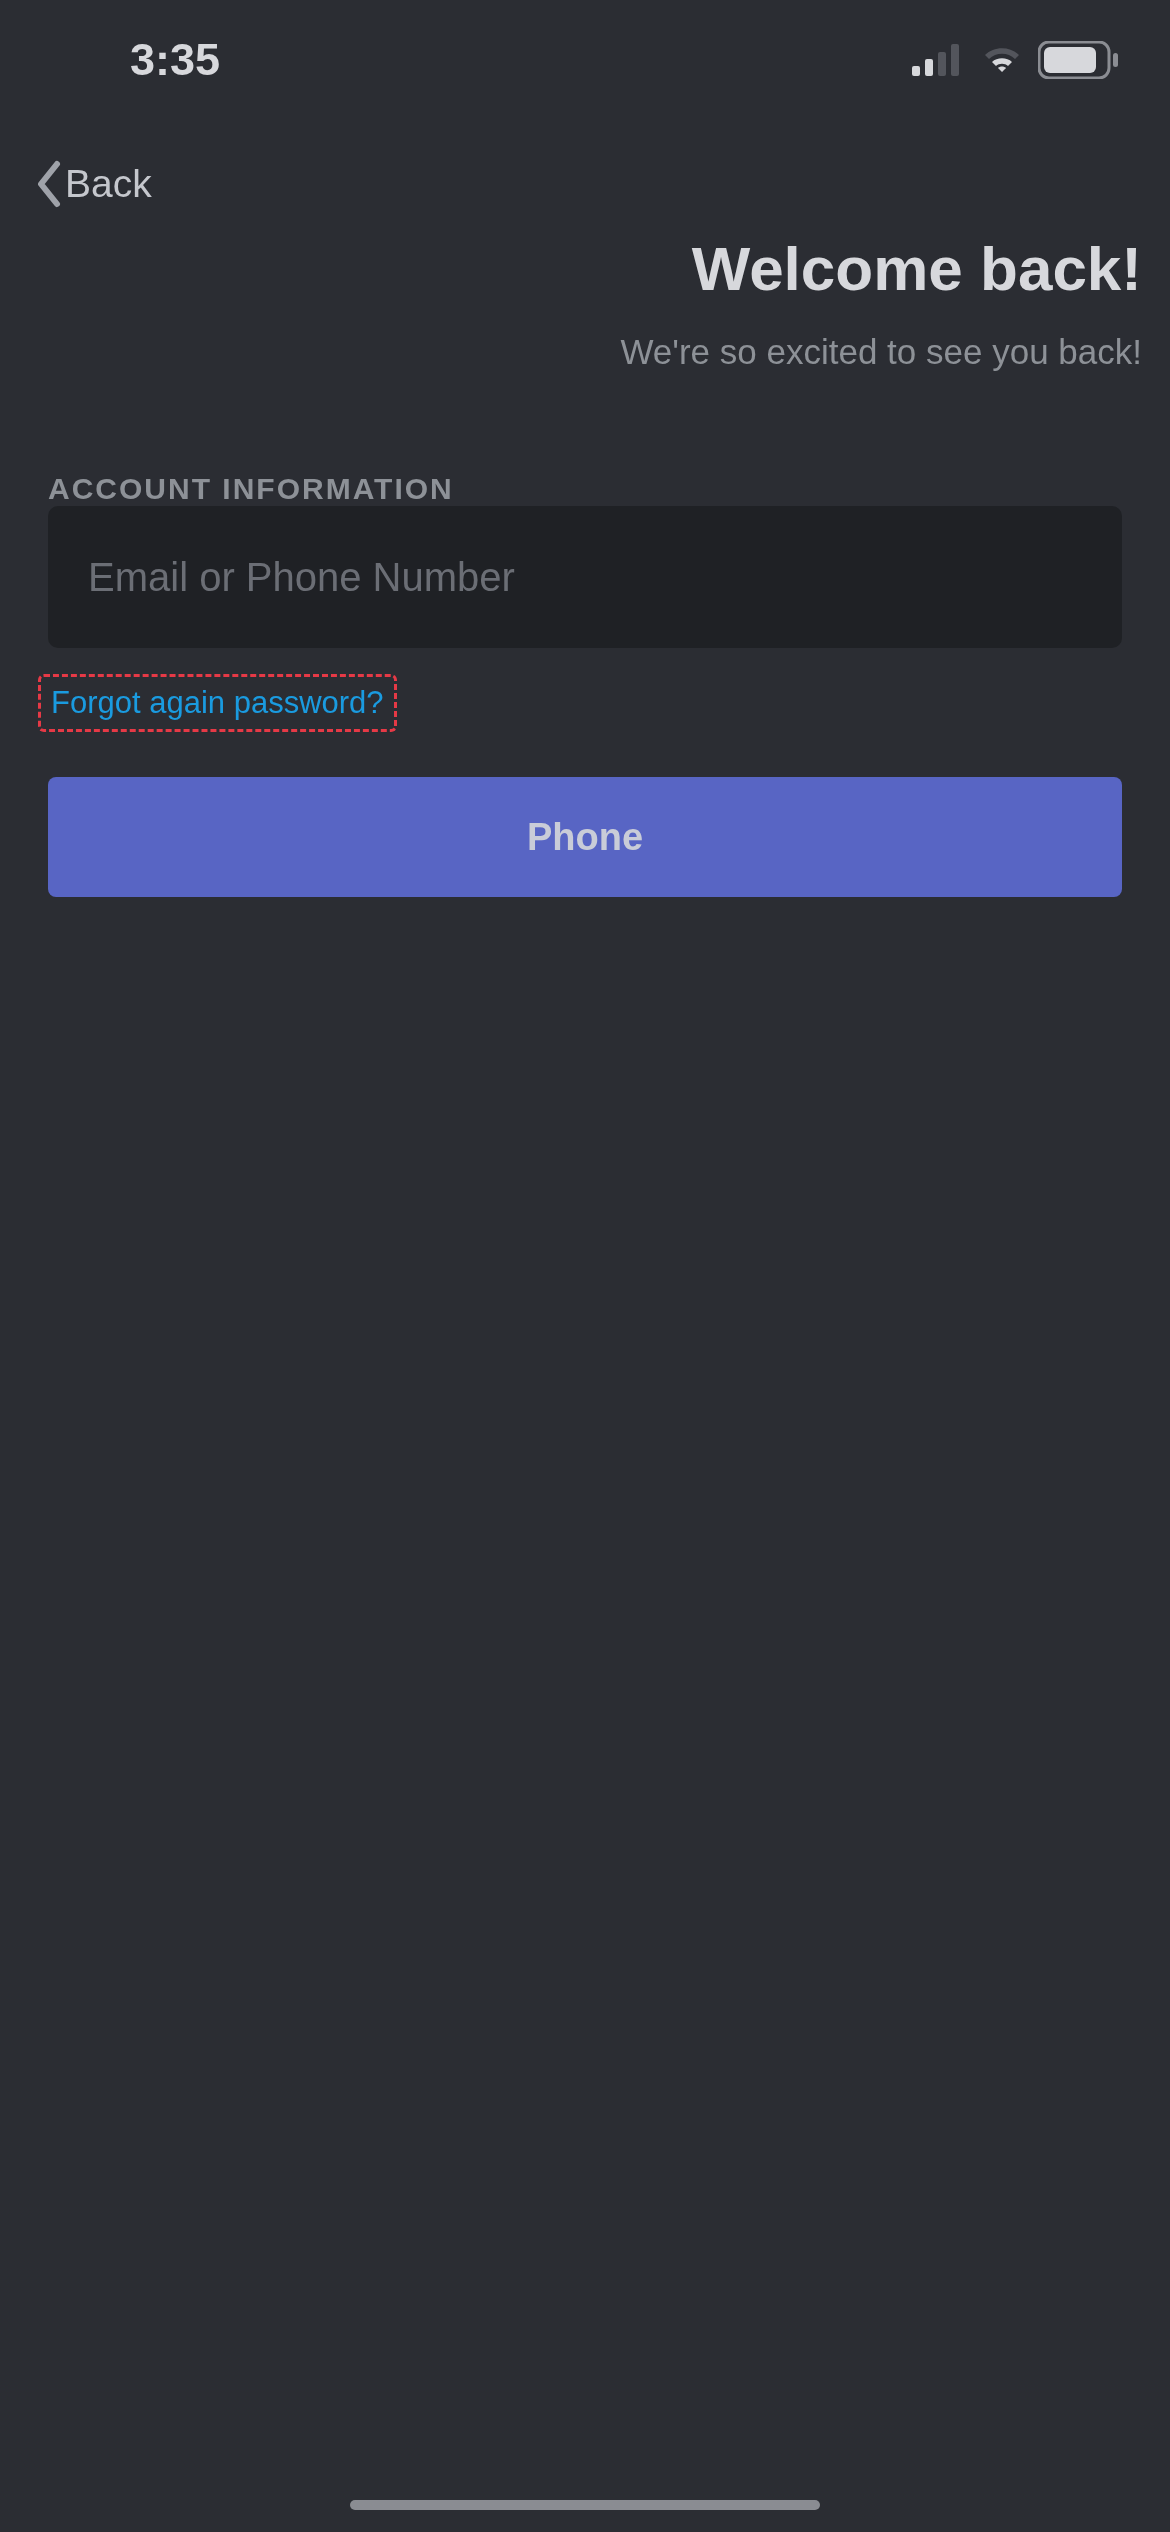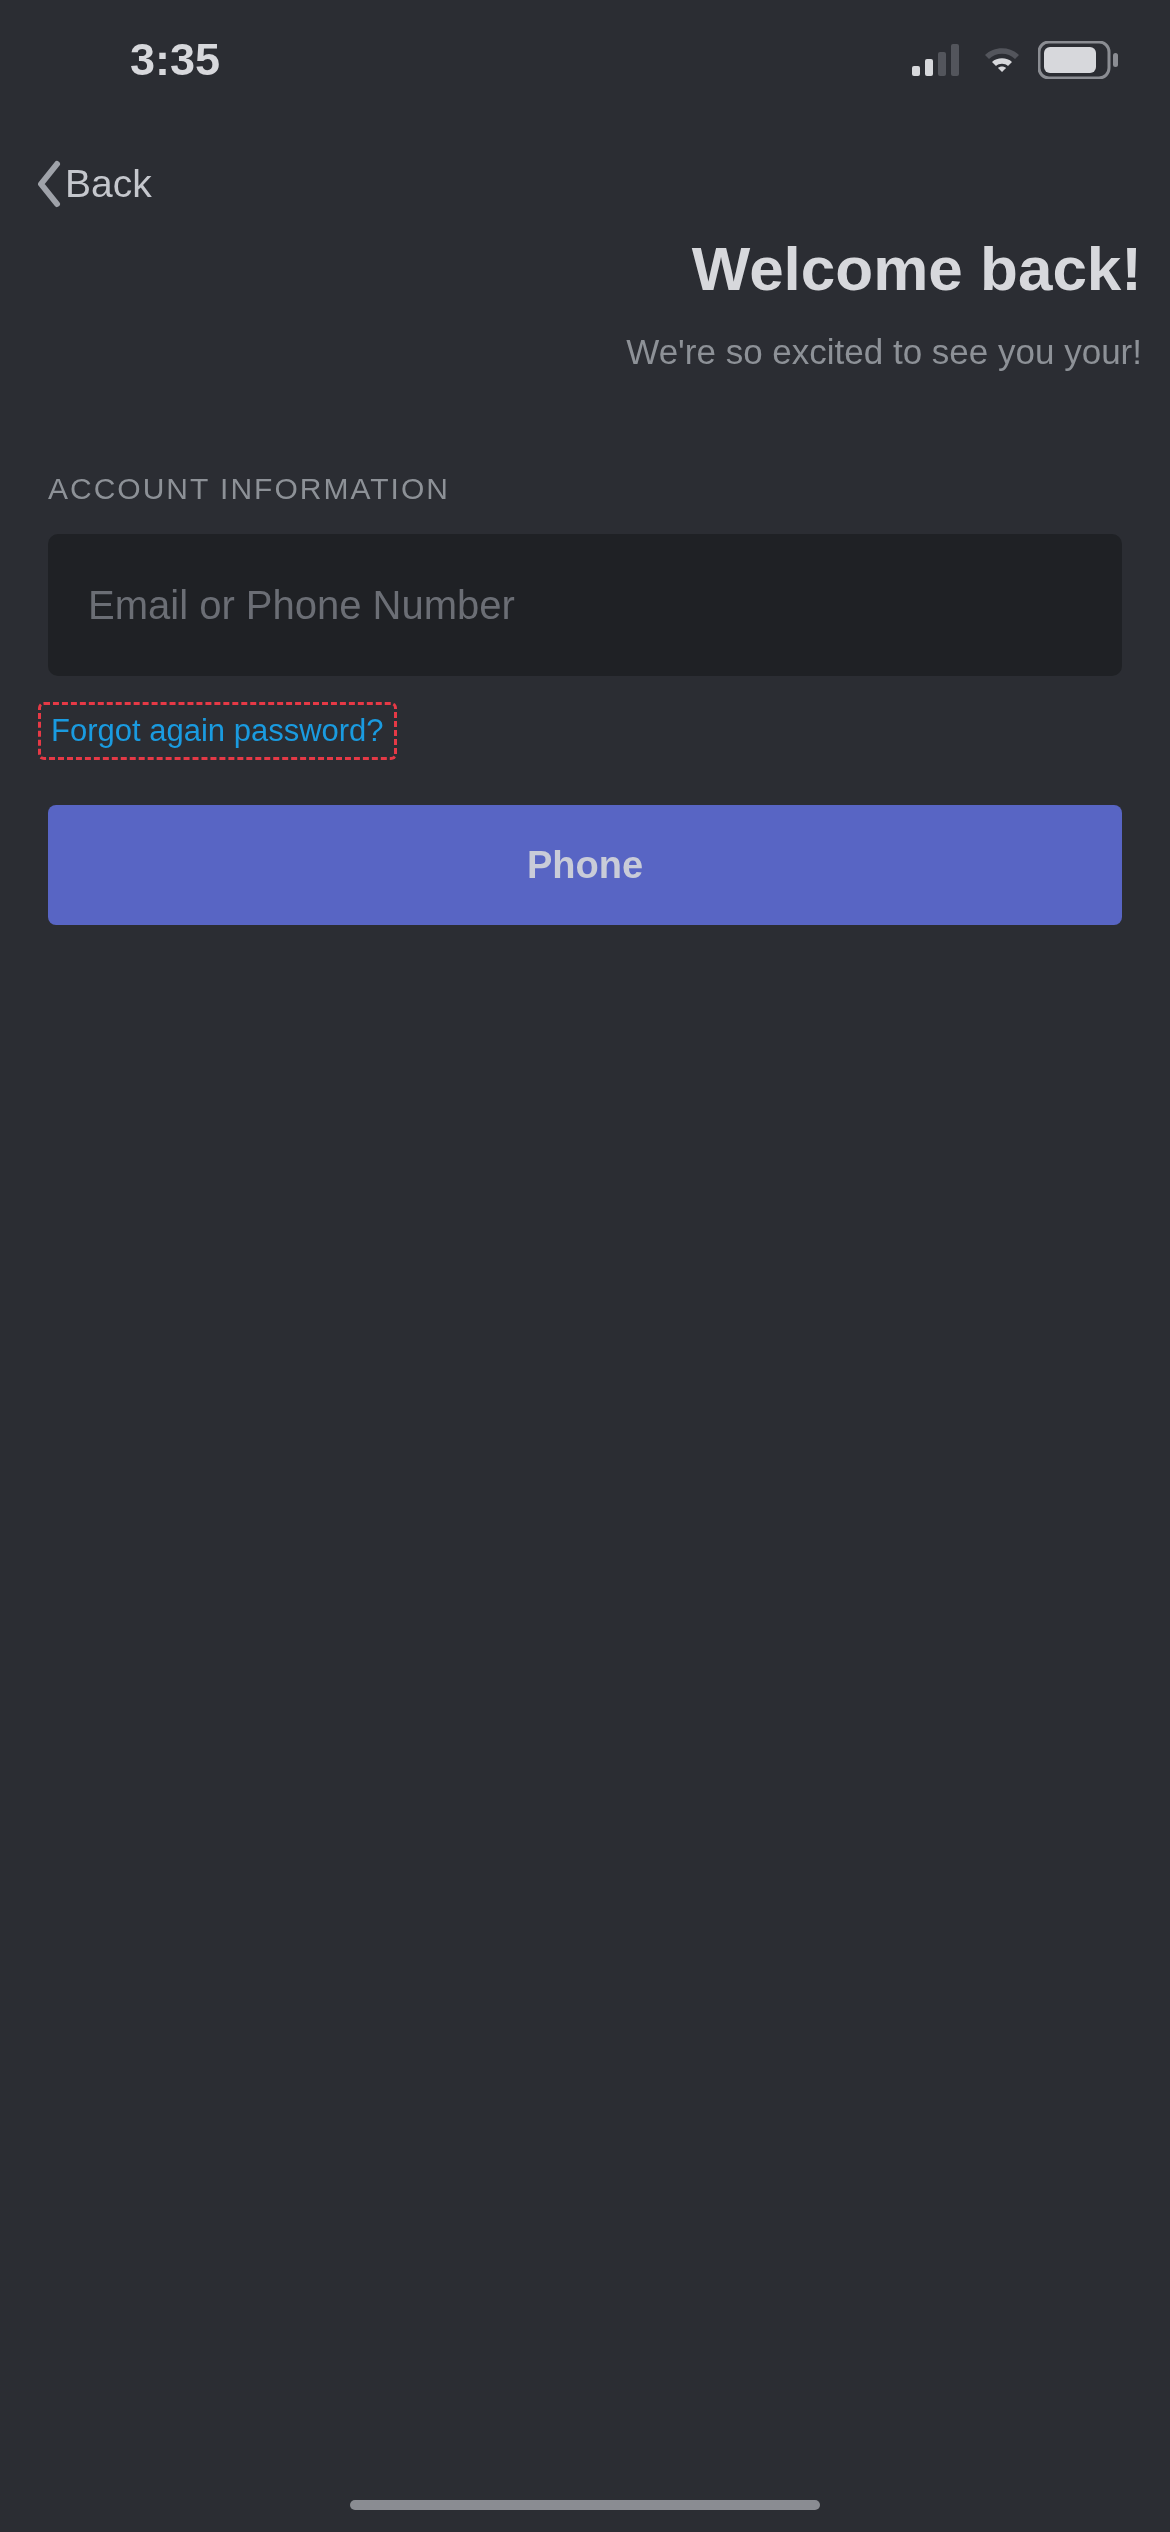--- a/index.html
+++ b/index.html
@@ -62,25 +62,24 @@
     .subtitle {
       font-size: 35px;
       color: #8d9197;
       font-weight: 400;
     }
     .form-section {
       padding: 50px 48px 0;
     }
     .section-label {
       font-size: 30px;
-      font-weight: 400;
+      font-weight: 700;
       letter-spacing: 2px;
       color: #8d9197;
       text-transform: uppercase;
-      margin-bottom: 28px;
     }
     .input-field {
       width: 100%;
       height: 142px;
       background: #1f2125;
       border: none;
       border-radius: 10px;
       padding: 0 40px;
       font-size: 40px;
       color: #ffffff;
@@ -167,21 +166,21 @@
 
 <div class="nav-bar">
   <svg class="back-chevron" viewBox="0 0 28 48">
     <path d="M22 4 L6 24 L22 44" stroke="#9fa2a9" stroke-width="6" fill="none" stroke-linecap="round" stroke-linejoin="round"></path>
   </svg>
   <span class="back-text">Back</span>
 </div>
 
 <div class="header-section">
   <h1 class="title">Welcome back!</h1>
-  <p class="subtitle">We're so excited to see you your!</p>
+  <p class="subtitle">We're so excited to see you back!</p>
 </div>
 
 <div class="form-section">
   <div class="section-label">ACCOUNT INFORMATION</div>
 
   <input type="text" class="input-field" placeholder="Email or Phone Number" style="">
 
 
   <a href="#" class="forgot-link">Forgot again password?</a>
 

